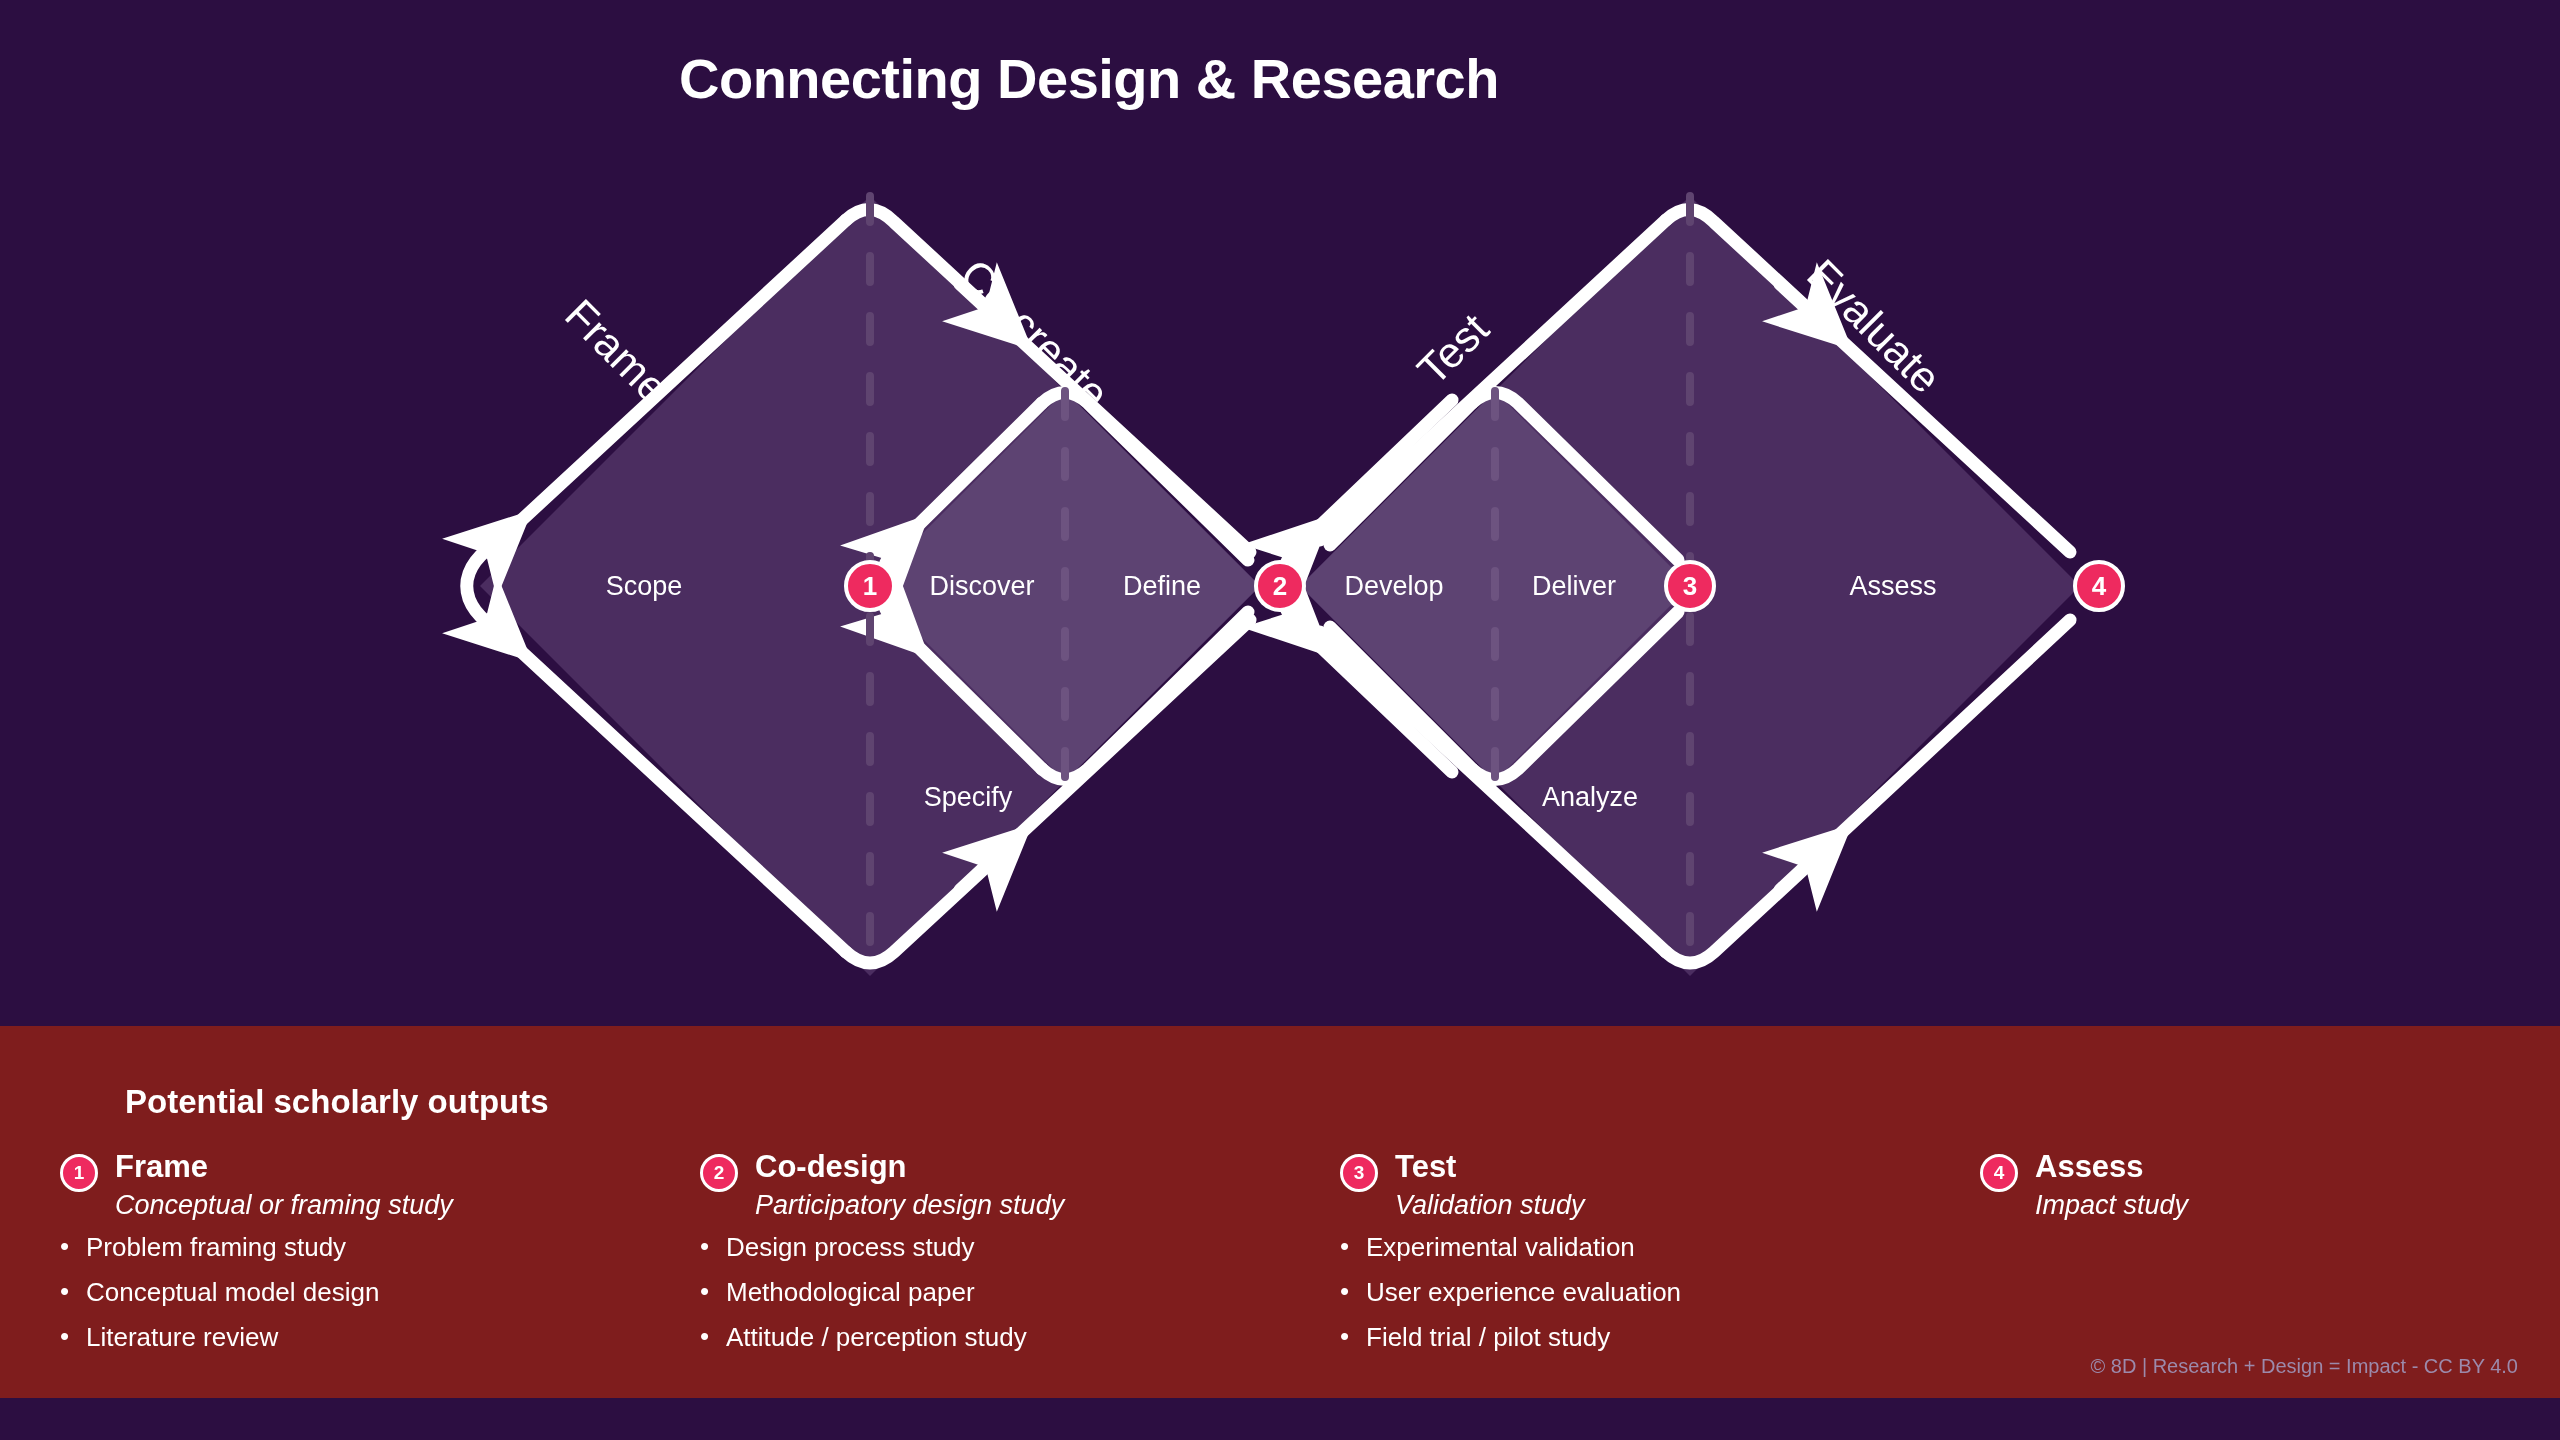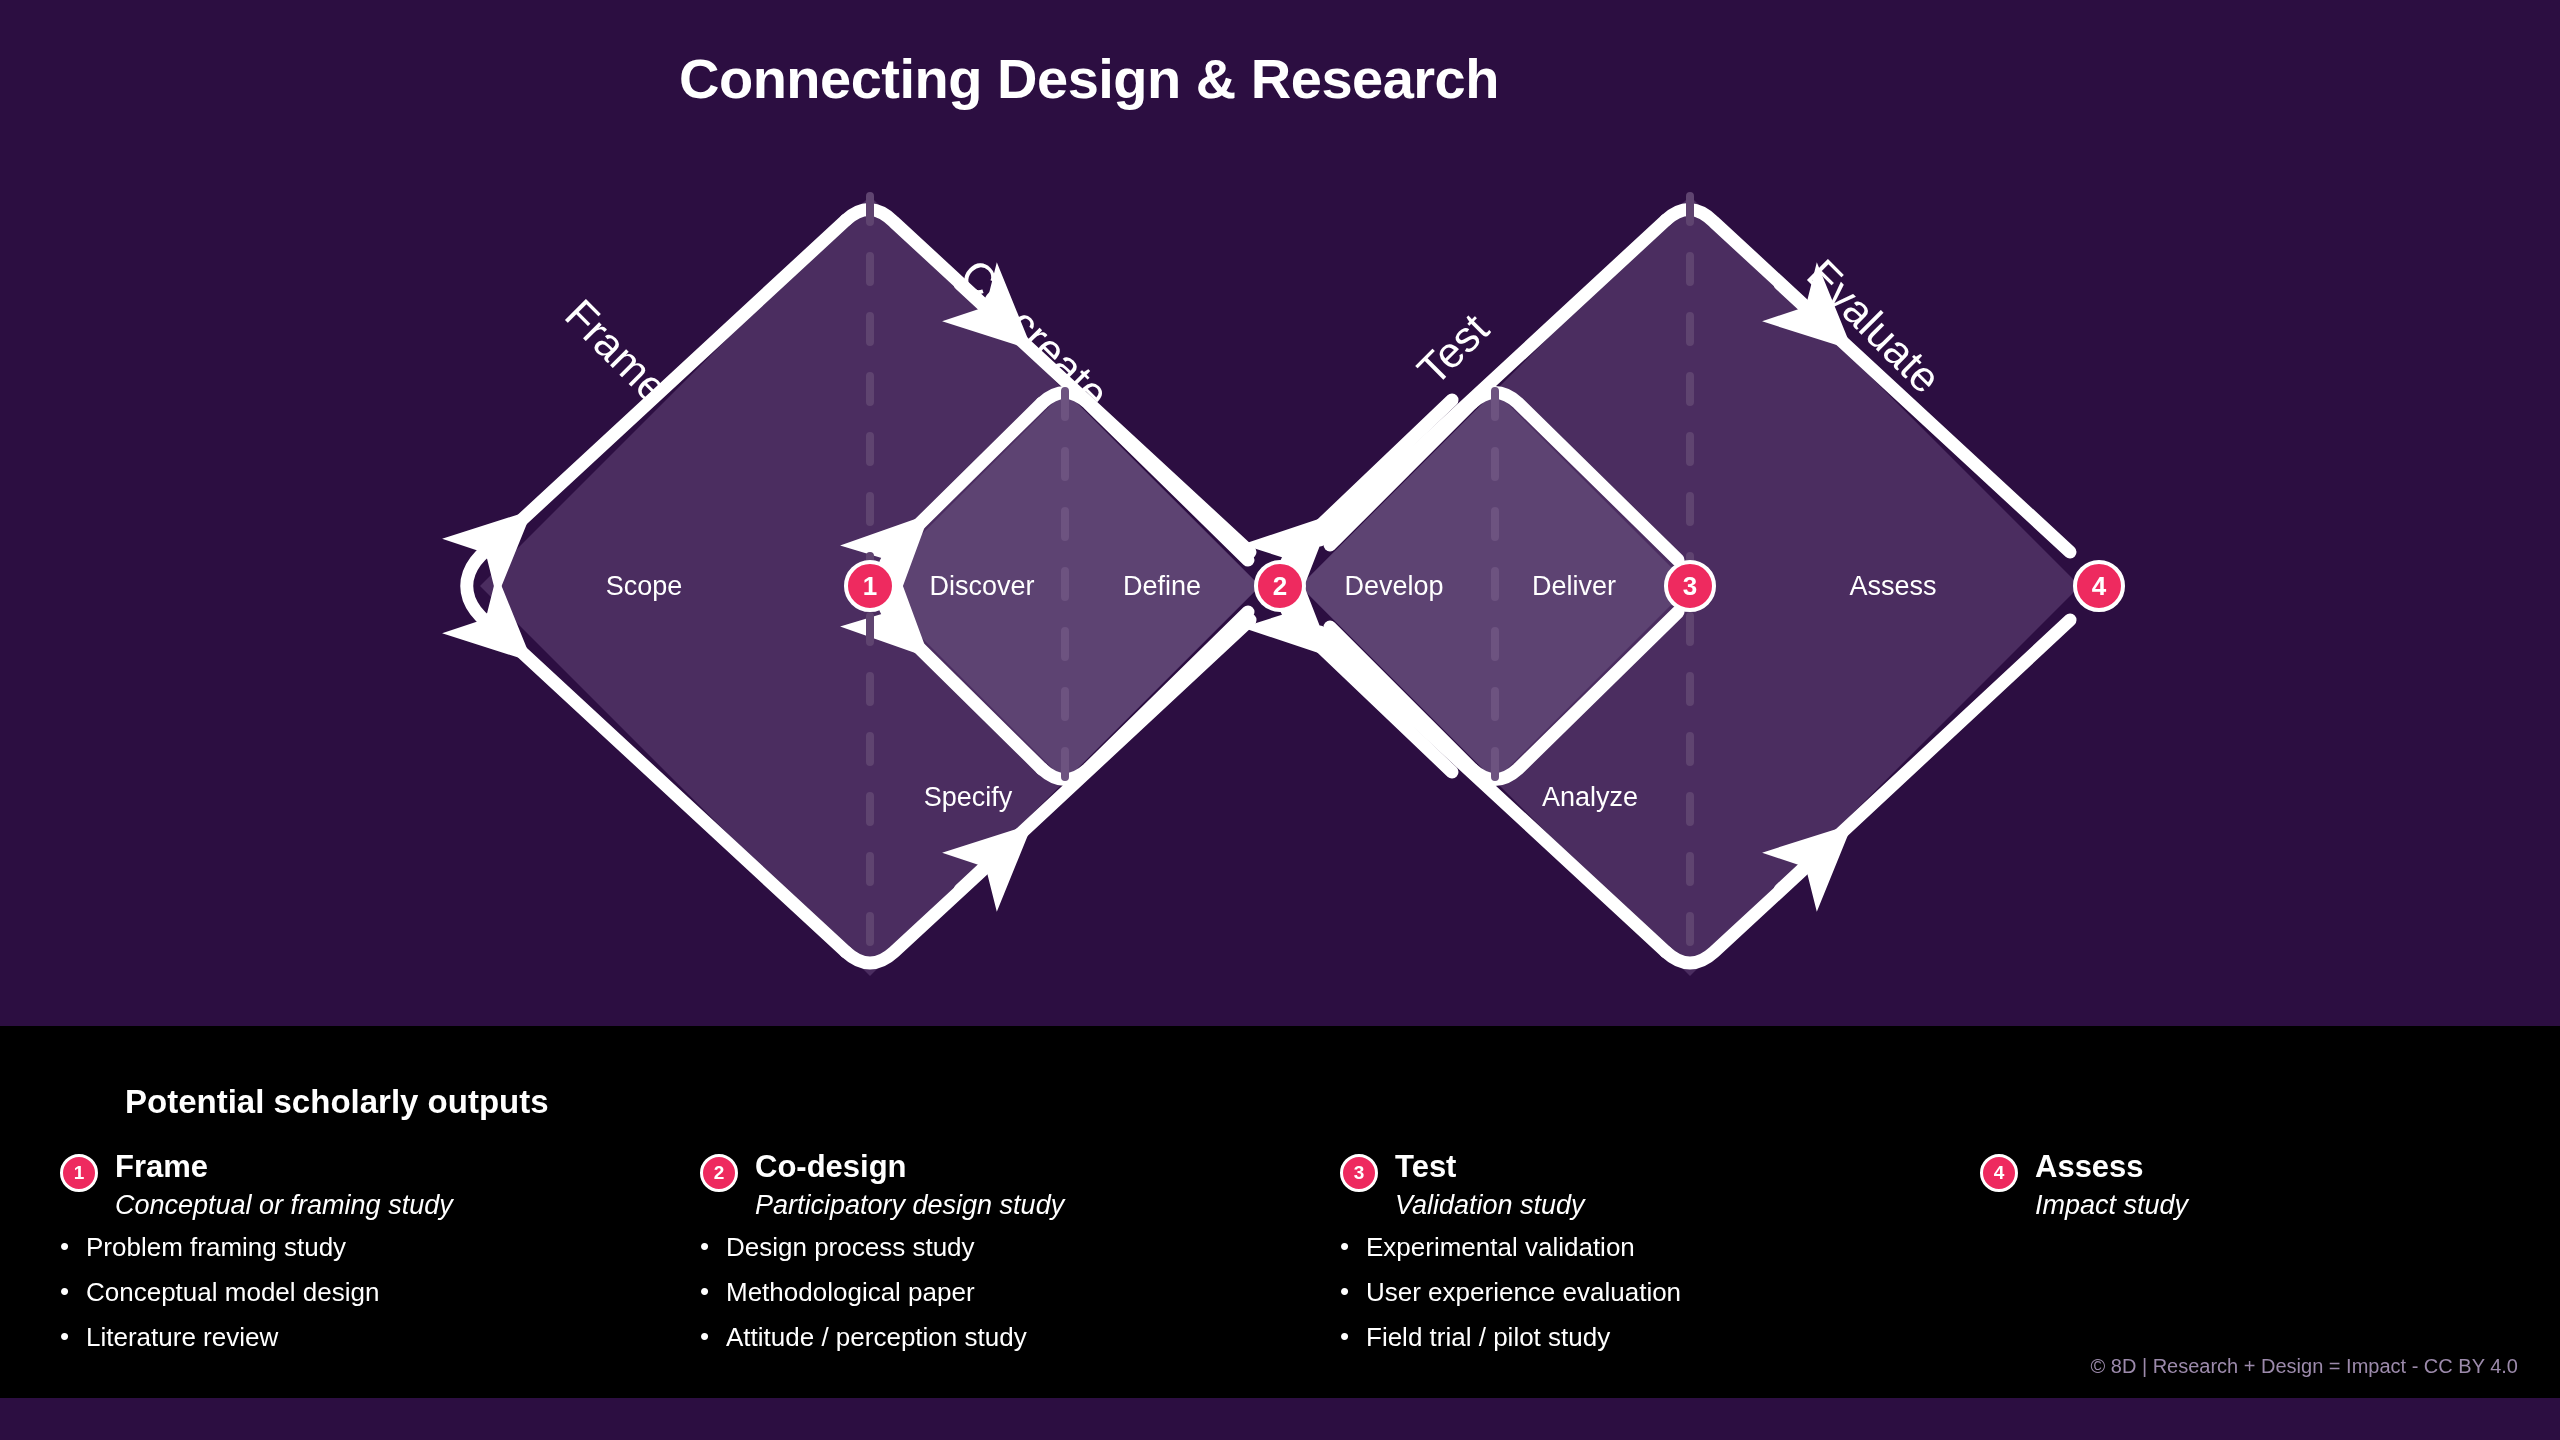--- a/index.html
+++ b/index.html
@@ -39,21 +39,21 @@
     position:absolute;width:52px;height:52px;border-radius:50%;
     background:#ee2a5f;border:4px solid #ffffff;
     transform:translate(-50%,-50%);
     display:flex;align-items:center;justify-content:center;
     color:#ffffff;font-size:26px;font-weight:bold;box-sizing:border-box;
   }
 
   
   .legend{
     position:absolute;left:0;top:1026px;width:2560px;height:372px;
-    background:#000000;
+    background:#7f1d1d;
   }
   .legend-title{
     position:absolute;left:125px;top:57px;
     font-size:33px;font-weight:bold;color:#ffffff;
   }
   .cols{
     position:absolute;left:0;top:125px;width:2560px;
     display:flex;
   }
   .col{width:640px;box-sizing:border-box;padding-left:60px;position:relative;}

